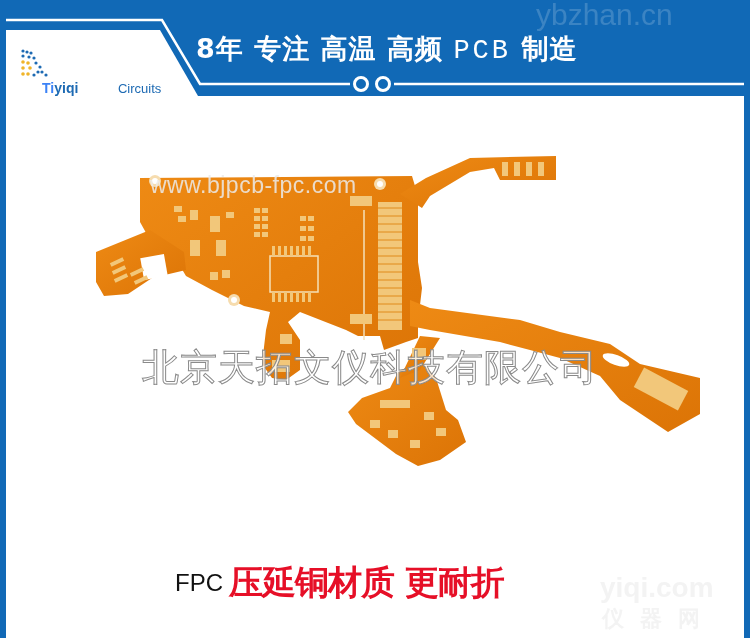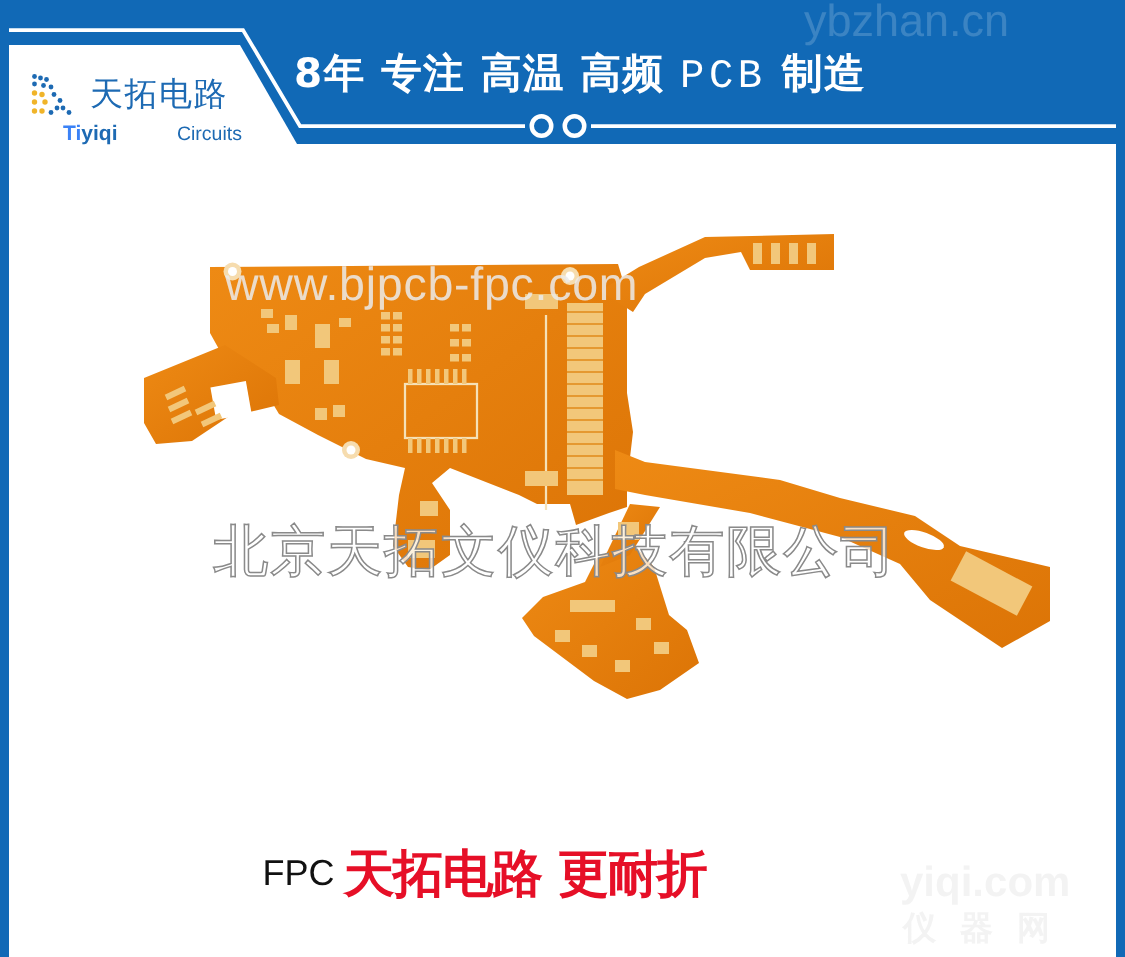--- a/index.html
+++ b/index.html
@@ -10,21 +10,21 @@
   .logo { position:absolute; left:20px; top:46px; width:160px; height:54px; }
   .logo-mark { position:absolute; left:0; top:2px; width:30px; height:30px; }
   .logo-cn { position:absolute; left:40px; top:2px; font-size:22px; color:#1d6ab3; letter-spacing:1px; font-weight:normal; }
   .logo-en { position:absolute; left:22px; top:34px; font-family:"Liberation Sans", sans-serif; font-size:14px; color:#1d6ab3; font-weight:bold; white-space:nowrap; }
   .logo-en .i { color:#3b82f6; }
   .logo-en .circ { font-weight:normal; font-size:13px;padding-left:36px; }
   .slogan { position:absolute; left:196px; top:31px; font-size:27px; font-weight:bold; color:#ffffff; white-space:nowrap; letter-spacing:1px; }
   .slogan .pcb { font-family:Liberation Mono, monospace; font-weight:normal; letter-spacing:3px; }
   .wm-top { position:absolute; left:536px; top:-2px; font-family:"Liberation Sans", sans-serif; font-size:30px; color:rgba(255,255,255,0.18); white-space:nowrap; }
   .pcb-wrap { position:absolute; left:0; top:0; width:750px; height:638px; }
-  .url-wm { position:absolute; left:150px; top:172px; font-family:"Liberation Sans", sans-serif; font-size:31px; color:rgba(235,235,235,0.85); white-space:nowrap; letter-spacing:0.5px; }
+  .url-wm { position:absolute; left:150px; top:172px; font-family:"Liberation Sans", sans-serif; font-size:23px; color:rgba(235,235,235,0.85); white-space:nowrap; letter-spacing:0.5px; }
   .company-wm { position:absolute; left:142px; top:343px; font-size:37px; color:rgba(255,255,255,0.75); -webkit-text-stroke:1px #8a8a8a; white-space:nowrap; letter-spacing:1px; font-weight:normal;font-family:Liberation Mono, monospace; }
   .tagline { position:absolute; left:175px; top:560px; white-space:nowrap; }
   .tagline .fpc { font-family:"Liberation Sans", sans-serif; font-size:24px; color:#111111; vertical-align:middle; }
   .tagline .red { font-size:34px; font-weight:bold; color:#e60f27; vertical-align:middle; margin-left:6px; letter-spacing:-1px; }
   .wm-bottom { position:absolute; left:600px; top:572px; width:140px; height:60px; }
   .wm-bottom .a { font-family:"Liberation Sans", sans-serif; font-size:28px; font-weight:bold; color:rgba(200,200,200,0.22); position:absolute; left:0; top:0; }
   .wm-bottom .b { font-size:22px; font-weight:bold; color:rgba(200,200,200,0.22); position:absolute; left:2px; top:32px; letter-spacing:16px; white-space:nowrap; }
 </style>
 </head>
 <body>
@@ -64,21 +64,20 @@
     </g>
     <g fill="#f0b429">
       <circle cx="3" cy="14" r="1.8"></circle>
         <circle cx="8" cy="15" r="1.8"></circle>
         <circle cx="3" cy="20" r="1.8"></circle>
       <circle cx="10" cy="20" r="1.8"></circle>
         <circle cx="3" cy="26" r="1.8"></circle>
         <circle cx="8" cy="26" r="1.8"></circle>
     </g>
   </svg>
-  <span class="logo-cn">天拓电路</span>
   <span class="logo-en"><span class="i">Ti</span><span>yiqi</span><span class="circ"> Circuits</span></span>
 </div>
 
 <div class="slogan"><span>8年 专注 高温 高频 </span><span class="pcb">PCB</span><span> 制造</span></div>
 
 <svg class="pcb-wrap" width="750" height="638" viewBox="0 0 750 638">
   <defs>
     <linearGradient id="og" x1="0" y1="0" x2="1" y2="1">
       <stop offset="0" stop-color="#ee8a14"></stop>
       <stop offset="1" stop-color="#dc7406"></stop>
@@ -190,19 +189,19 @@
       <rect x="436" y="428" width="10" height="8"></rect>
     <rect x="280" y="334" width="12" height="10"></rect>
       <rect x="272" y="360" width="18" height="12"></rect>
   </g>
 </svg>
 
 <div class="url-wm">www.bjpcb-fpc.com</div>
 <div class="company-wm">北京天拓文仪科技有限公司</div>
 
 <div class="tagline">
-  <span class="fpc">FPC</span><span class="red">天拓电路 更耐折</span>
+  <span class="fpc">FPC</span><span class="red">压延铜材质 更耐折</span>
 </div>
 
 <div class="wm-bottom">
   <span class="a">yiqi.com</span>
   <span class="b">仪器网</span>
 </div>
 
 </body></html>

